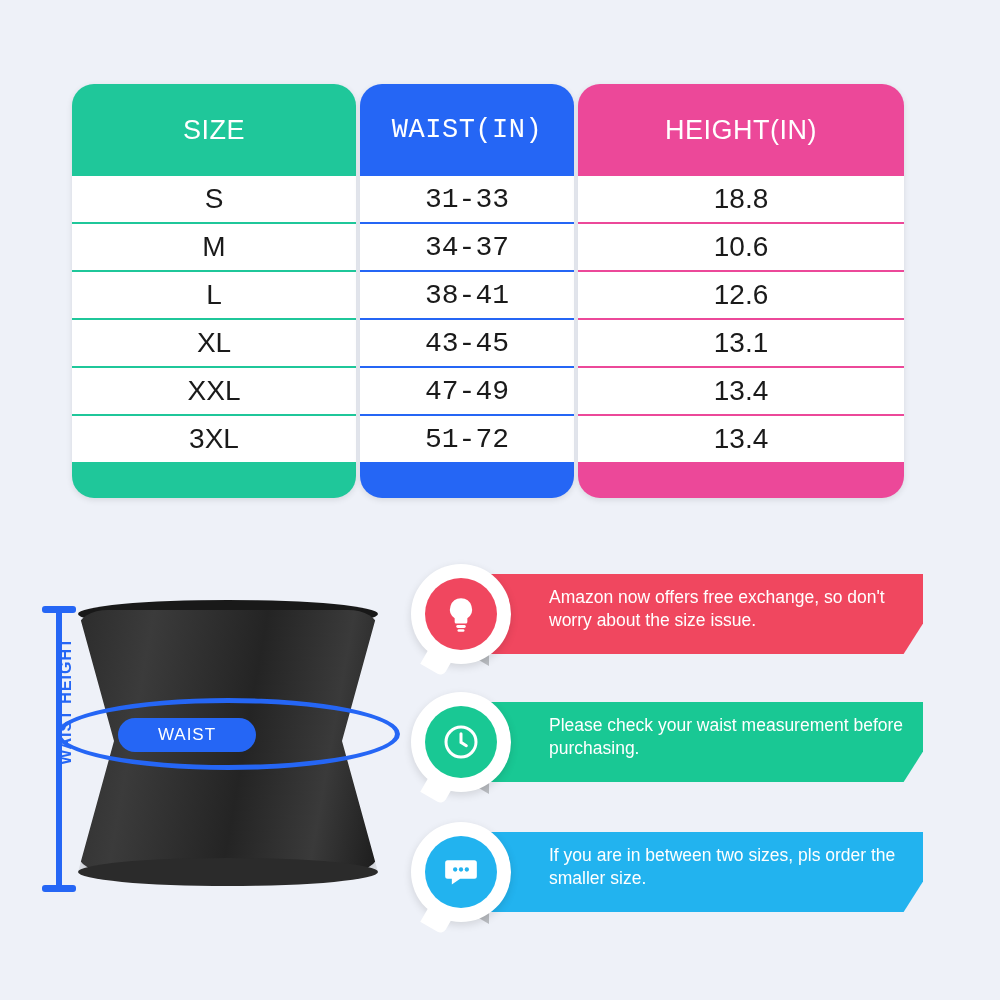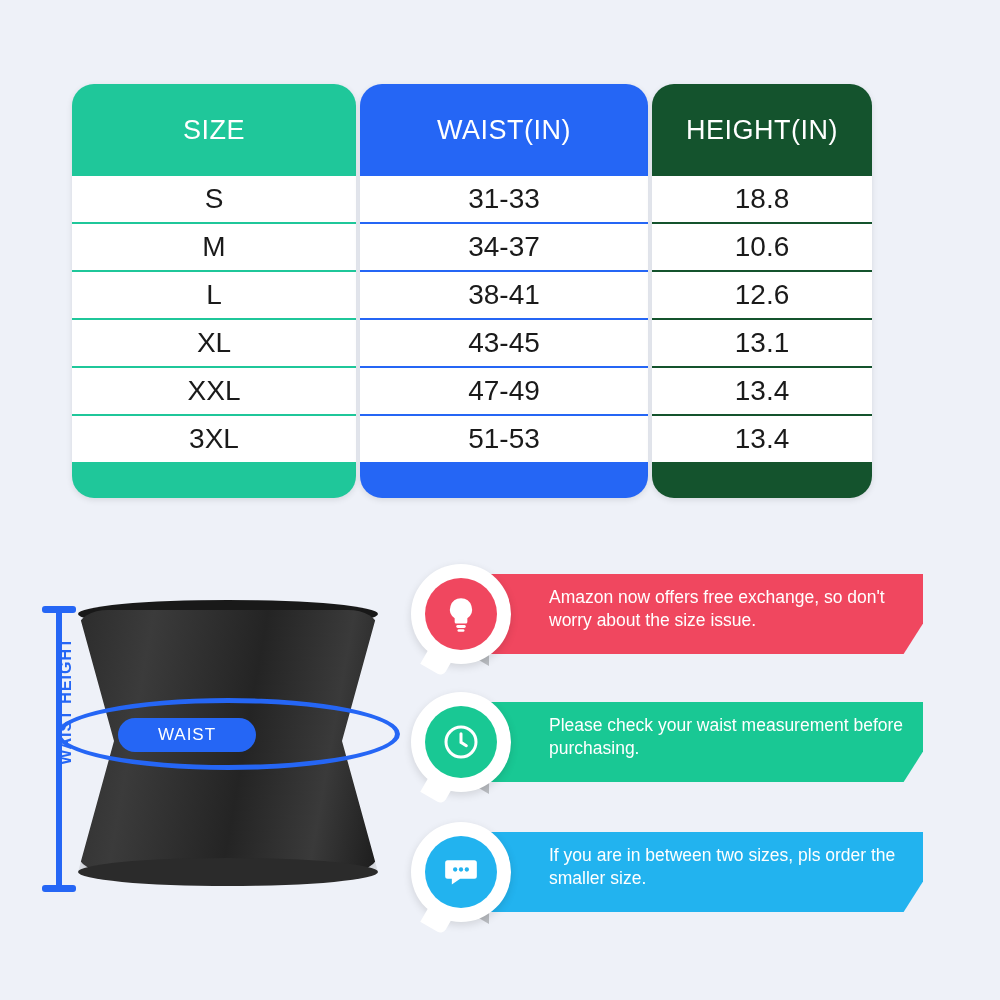--- a/index.html
+++ b/index.html
@@ -25,22 +25,22 @@
     gap: 4px;
   }
   .table-col {
     flex: 0 0 auto;
     border-radius: 22px;
     overflow: hidden;
     box-shadow: 0 2px 6px rgba(0,0,0,0.10);
     position: relative;
   }
   .col-size   { width: 284px; background: #1fc79a; }
-  .col-waist  { width: 288px; background: #2566f5; }
-  .col-height { width: 220px; background: #14532d; text-align: center; }
+  .col-waist  { width: 214px; background: #2566f5; font-family: Liberation Mono, monospace; }
+  .col-height { width: 326px; background: #ec4899; text-align: center; }
 
   .col-header {
     height: 92px;
     display: flex;
     align-items: center;
     justify-content: center;
     color: #ffffff;
     font-size: 27px;
     letter-spacing: 0.5px;
     font-weight: 400;
@@ -264,21 +264,21 @@
   </div>
 
   <div class="table-col col-waist">
     <div class="col-header">WAIST(IN)</div>
     <div class="col-body">
       <div class="cell">31-33</div>
       <div class="cell">34-37</div>
       <div class="cell">38-41</div>
       <div class="cell">43-45</div>
       <div class="cell">47-49</div>
-      <div class="cell">51-53</div>
+      <div class="cell">51-72</div>
     </div>
   </div>
 
   <div class="table-col col-height">
     <div class="col-header">HEIGHT(IN)</div>
     <div class="col-body">
       <div class="cell">18.8</div>
       <div class="cell">10.6</div>
       <div class="cell">12.6</div>
       <div class="cell">13.1</div>

